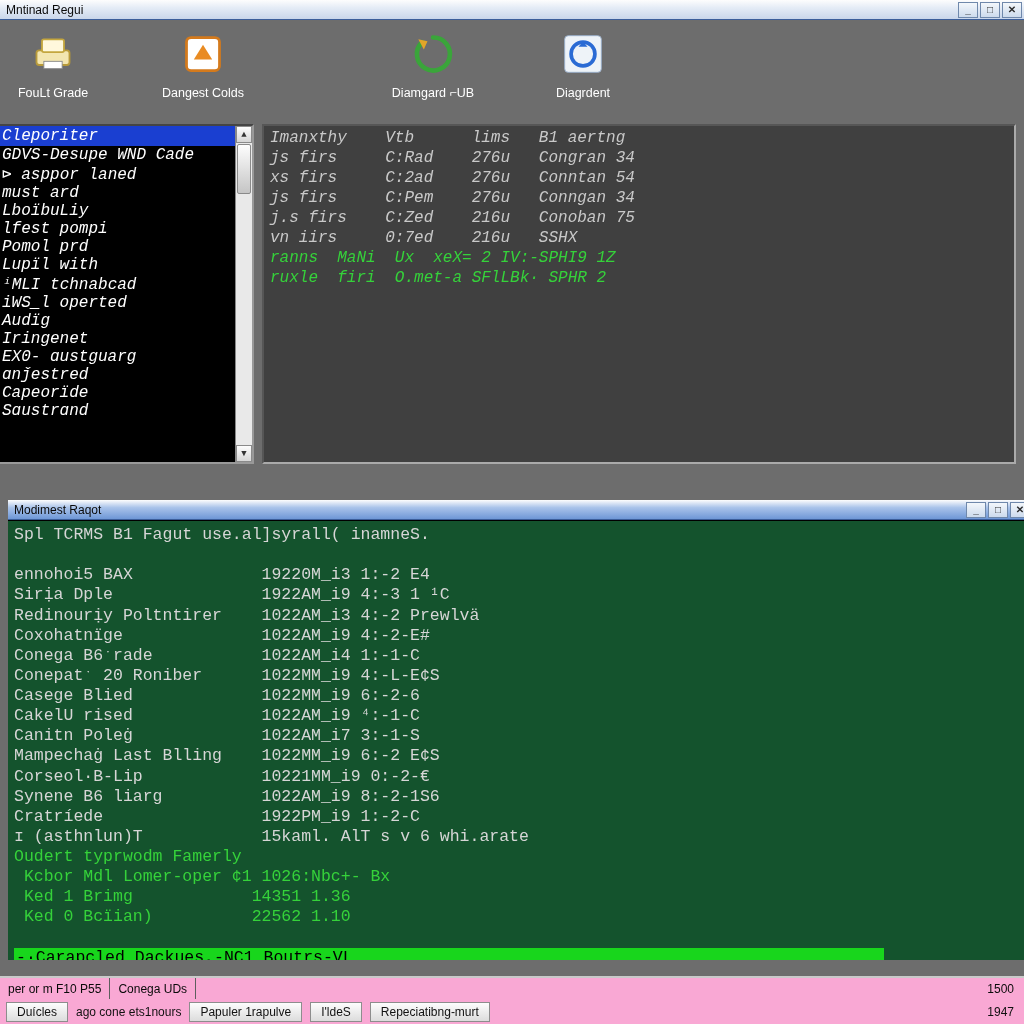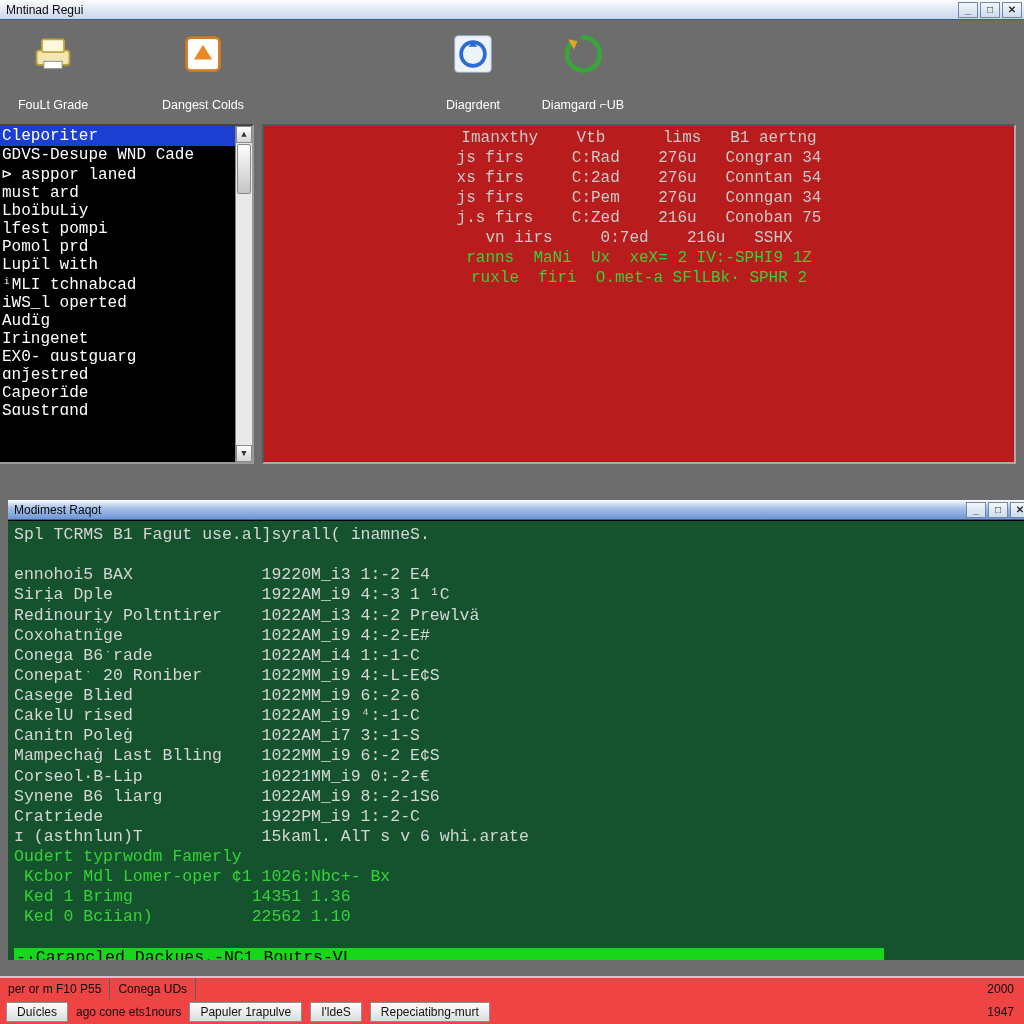--- a/index.html
+++ b/index.html
@@ -42,37 +42,38 @@
 
 
 .toolbar {
   height: 104px;
   display:flex; align-items:flex-start;
   gap: 60px;
   padding: 10px 8px 0 8px;
 }
 .tool-item {
   display:flex; flex-direction:column; align-items:center;
-  width: 90px; gap:20px;
+  width: 90px; gap:8px;
   cursor:pointer;
   color:#fff; font-size:12.5px;
   text-align:center;
 }
 .tool-icon {
   width:48px; height:48px;
   border-radius:6px;
   display:flex; align-items:center; justify-content:center;
 }
 .icon-box { width:44px;height:44px; }
 
 
 .body-row {
   display:flex; align-items:stretch;
   padding: 0 0 0 0;
   height: 340px;
+  font-style: italic;
 }
 .left-panel {
   width: 258px;
   background:#000;
   color:#fff;
   font-family: "Consolas","Courier New",monospace;
   font-size:16px;
   border:2px inset #999;
   margin-left:-4px;
   position:relative;
@@ -101,30 +102,29 @@
 .scrollbar-v .thumb {
   position:absolute; left:1px; right:1px;
   background:linear-gradient(#fdfdfd,#c5c5c5);
   border:1px solid #8a8a8a; border-radius:2px;
 }
 
 
 .right-panel {
   flex:1;
   margin: 0 8px 0 8px;
-  background:#b91c1c;
+  background:#404040;
   border:2px inset #aaa;
   color:#c9c9c9;
   font-family:"Consolas","Courier New",monospace;
   font-size:16px;
   padding:2px 6px;
   line-height:1.25;
   white-space:pre;
   overflow:hidden;
-  text-align:center;
 }
 .grn { color:#35d23a; }
 
 
 #win-bottom { left:8px; top:500px; width:1024px; height:460px; }
 #win-bottom .titlebar { background: linear-gradient(#fdfdfd,#a9c3ea 40%,#6e97d6); }
 .term2 {
   background:#14532d;
   color:#d6d6d6;
   font-family:"Consolas","Courier New",monospace;
@@ -140,21 +140,21 @@
 .hlbar {
   display:inline-block;
   background:#18d61c; color:#000;
   padding:0 2px;
   width: 870px;
 }
 
 
 .statusbar {
   position:absolute; left:0; bottom:0; width:1024px; height:48px;
-  background:#ef4444;
+  background:#f9a8d4;
   border-top:2px solid #c9c9c9;
   display:flex; flex-direction:column;justify-content:flex-end;
 }
 .statusbar .row1 {
   height:22px; display:flex; align-items:center;
   font-size:12px; color:#0a0a0a;
 }
 .statusbar .seg {
   padding:0 8px; height:100%; display:flex; align-items:center;
   border-right:1px solid #5e5e5e;
@@ -204,38 +204,38 @@
     <div class="tool-item">
       <div class="tool-icon">
         <svg class="icon-box" viewBox="0 0 48 48">
             <rect x="6" y="6" width="36" height="36" rx="5" fill="#fff" stroke="#d47a1c" stroke-width="3"></rect>
             <path d="M14 30 L24 14 L34 30 Z" fill="#e98b22"></path>
           </svg>
       </div>
       <span>Dangest Colds</span>
     </div>
     <div style="width:60px"></div>
+    <div class="tool-item" style="margin-left:-40px">
+      <div class="tool-icon">
+        <svg class="icon-box" viewBox="0 0 48 48">
+            <path d="M24 6 a18 18 0 1 1 -12 5" fill="none" stroke="#3aa53a" stroke-width="5" stroke-linecap="round"></path>
+            <path d="M8 8 l10 2 -4 9 z" fill="#e2a528"></path>
+          </svg>
+      </div>
+      <span>Diamgard ⌐UB</span>
+    </div>
     <div class="tool-item">
       <div class="tool-icon">
         <svg class="icon-box" viewBox="0 0 48 48">
             <rect x="4" y="4" width="40" height="40" rx="4" fill="#eef3f8" stroke="#98aecb"></rect>
             <circle cx="24" cy="24" r="13" fill="none" stroke="#2b6bd4" stroke-width="4"></circle>
             <path d="M24 11 l5 5 -10 0 z" fill="#2b6bd4"></path>
           </svg>
       </div>
       <span>Diagrdent</span>
-    </div>
-    <div class="tool-item" style="margin-left:-40px">
-      <div class="tool-icon">
-        <svg class="icon-box" viewBox="0 0 48 48">
-            <path d="M24 6 a18 18 0 1 1 -12 5" fill="none" stroke="#3aa53a" stroke-width="5" stroke-linecap="round"></path>
-            <path d="M8 8 l10 2 -4 9 z" fill="#e2a528"></path>
-          </svg>
-      </div>
-      <span>Diamgard ⌐UB</span>
     </div>
   </div>
 
   <div class="body-row">
     <div class="left-panel">
       <div class="hdr">Cleporiter</div>
       <div id="left-items">
           <div class="row">GDVS-Desupe WND Cade</div>
           <div class="row">⊳ asppor laned</div>
           <div class="row">must ard</div>
@@ -304,21 +304,21 @@
 <span class="hlbar">-·Carapcled Dackues,-NC1 Boutrs-VL</span>
 
 </span></div>
 </div>
 
 <div class="statusbar">
   <div class="row1">
     <div class="seg">per or m  F10  P55</div>
     <div class="seg">Conega UDs</div>
     <div class="spacer"></div>
-    <div class="num">2000</div>
+    <div class="num">1500</div>
   </div>
   <div class="row2">
     <span>ago cone ets1nours</span>
     <span class="tab-btn">Papuler 1rapulve</span>
     <span class="tab-btn">I'ldeS</span>
     <span class="tab-btn">Repeciatibng-murt</span>
     <span class="tab-btn" style="order:-1">Duícles</span>
     <div class="spacer" style="flex:1"></div>
     <div class="num">1947</div>
   </div>

